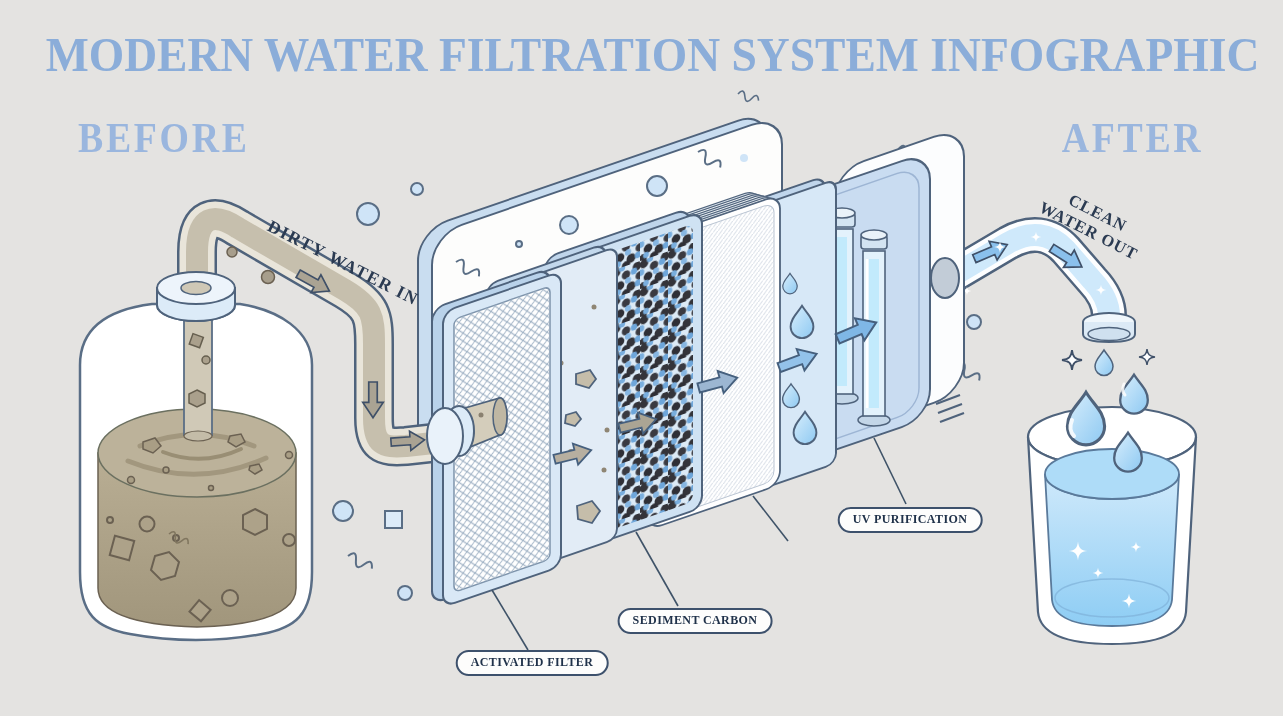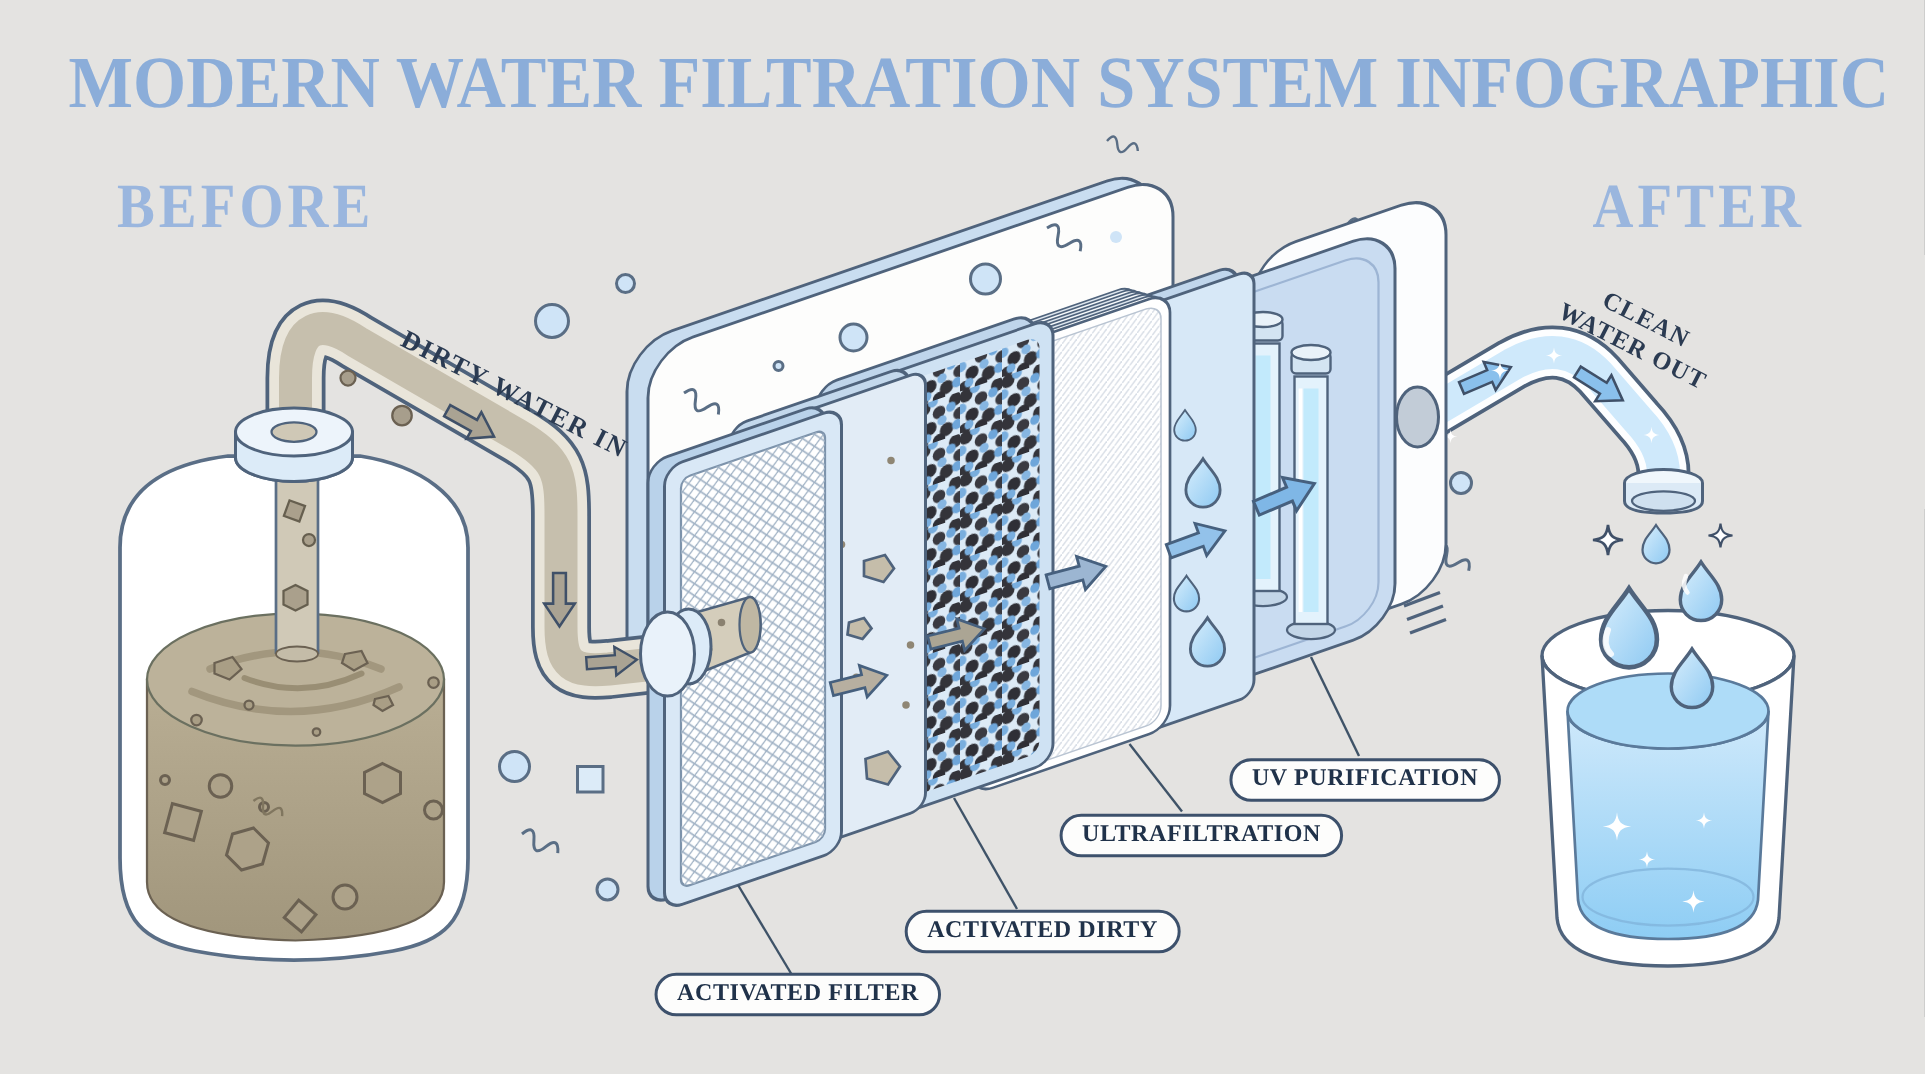--- a/index.html
+++ b/index.html
@@ -15,21 +15,21 @@
   .side-label{position:absolute;top:114px;font-weight:bold;font-size:42px;color:#9ab6de;
     letter-spacing:3px;white-space:nowrap;}
   .side-label.before{left:78px;transform:scaleX(.9);transform-origin:left top;}
   .side-label.after{right:80px;transform:scaleX(.9);transform-origin:right top;}
   .rot-label{position:absolute;font-weight:bold;color:#2b3b52;white-space:nowrap;}
   .dirty-in{left:343px;top:263px;font-size:17.5px;letter-spacing:1.5px;
     transform:translate(-50%,-50%) rotate(27deg);}
   .clean-out{left:1093px;top:222px;font-size:16.5px;letter-spacing:1px;line-height:1.2;
     text-align:center;transform:translate(-50%,-50%) rotate(27deg);}
   .pill{position:absolute;background:#fdfdfc;border:2px solid #3d516c;border-radius:16px;
-    padding:3px 13px 4px;font-weight:bold;font-size:16px;color:#20324a;letter-spacing:.4px;
+    padding:3px 13px 4px;font-weight:bold;font-size:12px;color:#20324a;letter-spacing:.4px;
     white-space:nowrap;transform:translate(-50%,-50%);}
   .pill.p-sediment{left:532px;top:663px;}
   .pill.p-carbon{left:695px;top:621px;}
   .pill.p-ultra{left:801px;top:557px;}
   .pill.p-uv{left:910px;top:520px;}
 </style>
 </head>
 <body>
 
 <div class="stage">
@@ -367,18 +367,17 @@
   <div class="side-label before">BEFORE</div>
   <div class="side-label after">AFTER</div>
 
   <div class="rot-label dirty-in">DIRTY WATER IN</div>
   <div class="rot-label clean-out">
     <div>CLEAN</div>
     <div>WATER OUT</div>
   </div>
 
   <div class="pill p-sediment">ACTIVATED FILTER</div>
-  <div class="pill p-carbon">ACTIVATED DIRTY</div>
-  <div class="pill p-ultra">ULTRAFILTRATION</div>
+  <div class="pill p-carbon">SEDIMENT CARBON</div>
   <div class="pill p-uv">UV PURIFICATION</div>
 </div>
 
 </div>
 
 </body></html>

